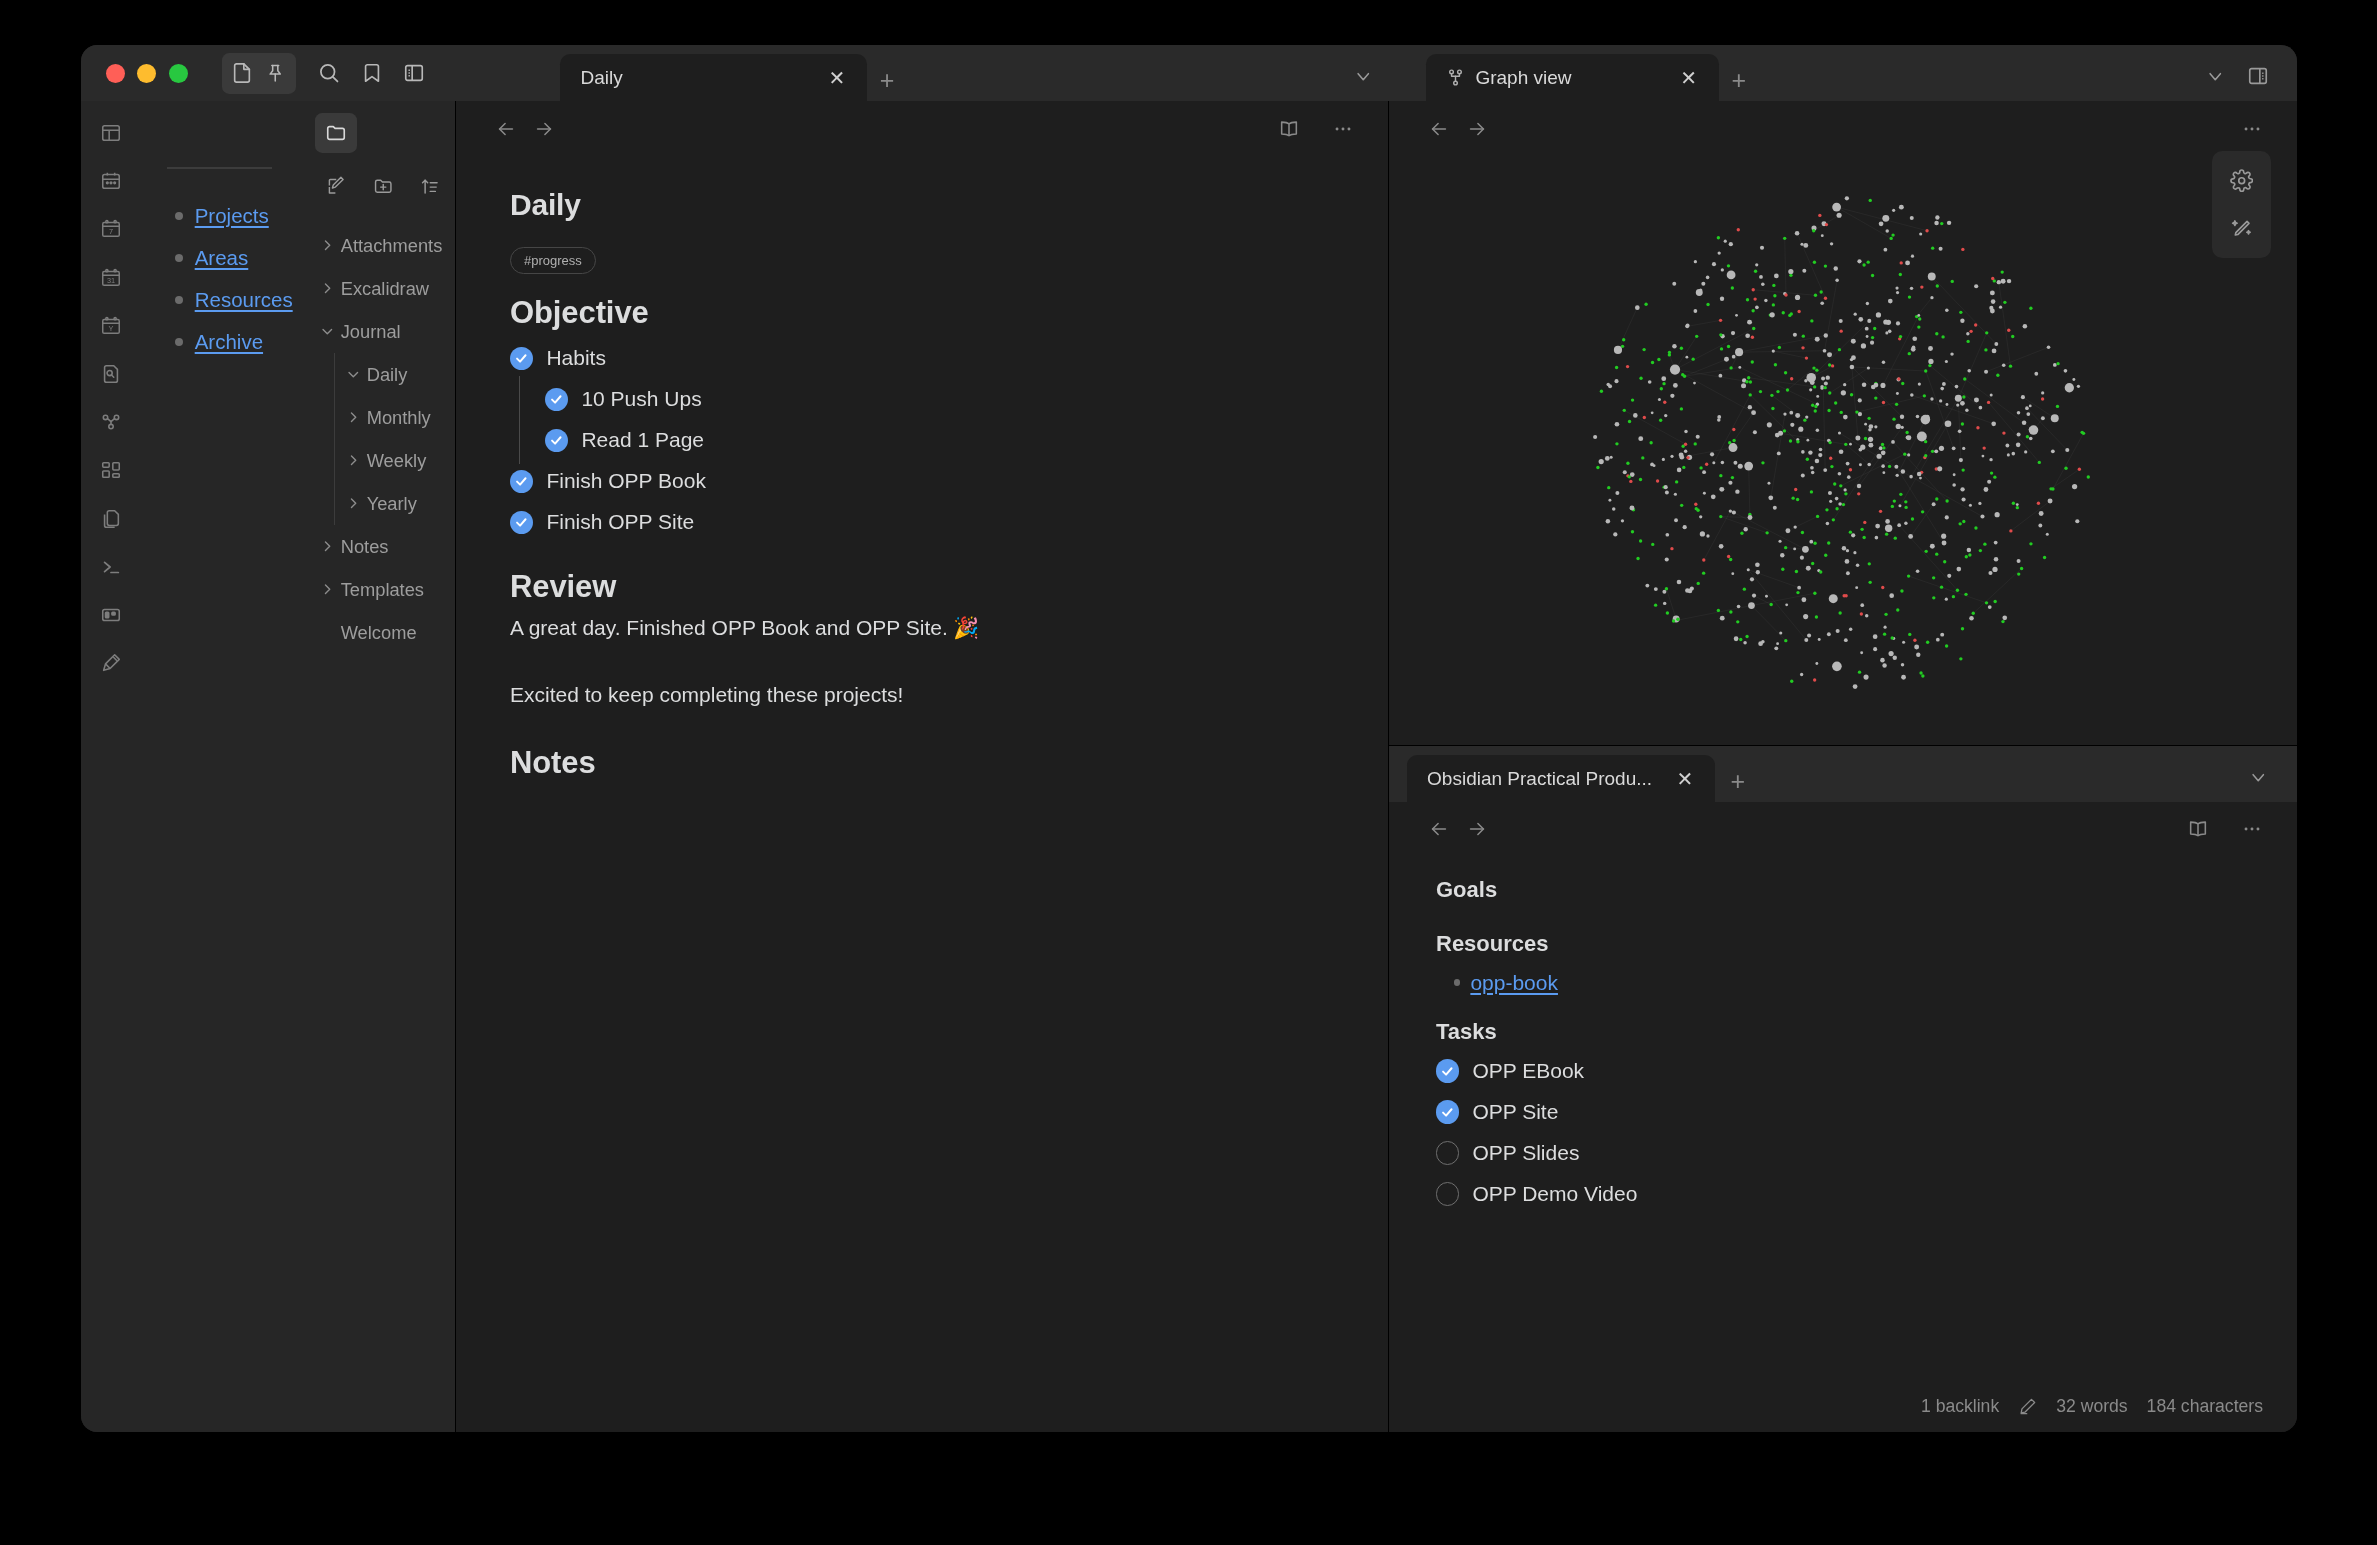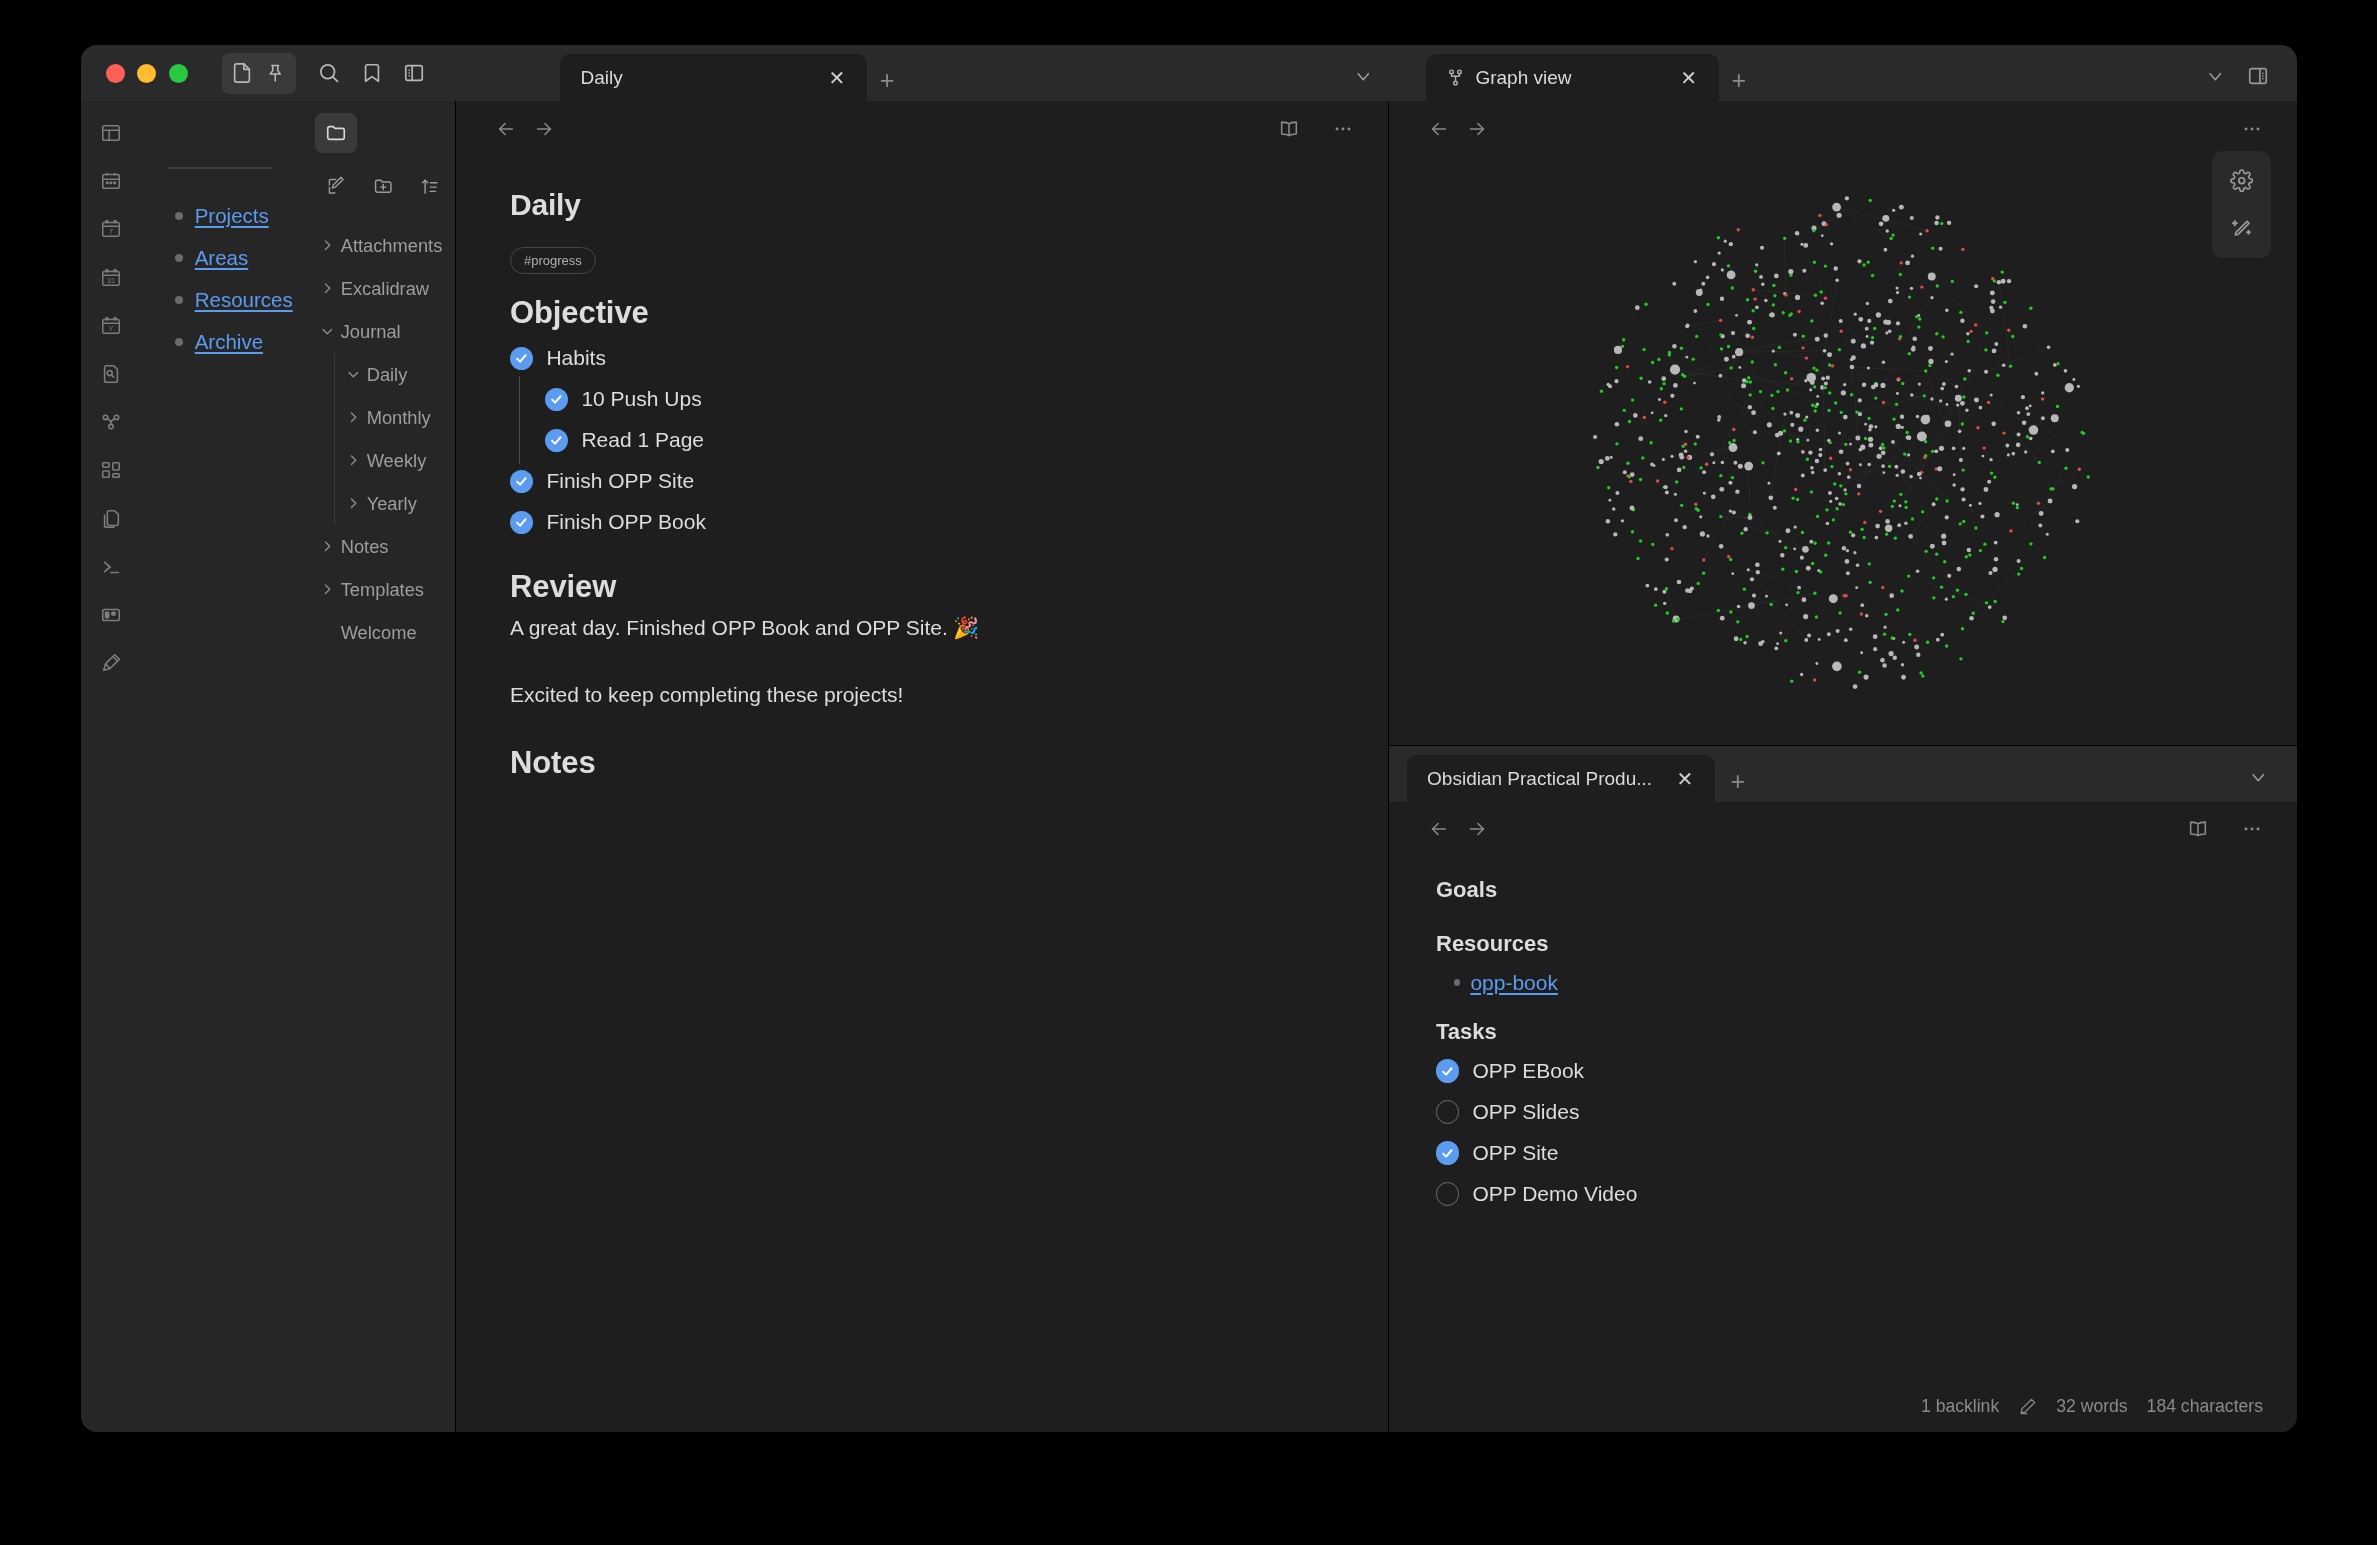--- a/index.html
+++ b/index.html
@@ -767,29 +767,29 @@
               </svg>
             </span>
           <span>Read 1 Page</span>
         </div>
         <div class="task">
           <span class="cb done">
               <svg width="14.6" height="14.6" viewBox="0 0 24 24" fill="none" stroke="#ffffff" stroke-width="3.2" stroke-linecap="round" stroke-linejoin="round">
                 <polyline points="5 12.5 10 17.5 19 7"></polyline>
               </svg>
             </span>
-          <span>Finish OPP Site</span>
+          <span>Finish OPP Book</span>
         </div>
         <div class="task">
           <span class="cb done">
               <svg width="14.6" height="14.6" viewBox="0 0 24 24" fill="none" stroke="#ffffff" stroke-width="3.2" stroke-linecap="round" stroke-linejoin="round">
                 <polyline points="5 12.5 10 17.5 19 7"></polyline>
               </svg>
             </span>
-          <span>Finish OPP Book</span>
+          <span>Finish OPP Site</span>
         </div>
 
         <div class="sec-gap"></div>
         <h2 class="sec">Review</h2>
         <div class="para">A great day. Finished OPP Book and OPP Site. 🎉</div>
         <div class="gap"></div>
         <div class="para">Excited to keep completing these projects!</div>
         <div class="gap"></div>
         <h2 class="sec">Notes</h2>
       </div>
@@ -1812,33 +1812,33 @@
           <h2 class="bsec">Tasks</h2>
           <div class="task">
             <span class="cb done">
                 <svg width="14.6" height="14.6" viewBox="0 0 24 24" fill="none" stroke="#ffffff" stroke-width="3.2" stroke-linecap="round" stroke-linejoin="round">
                   <polyline points="5 12.5 10 17.5 19 7"></polyline>
                 </svg>
               </span>
             <span>OPP EBook</span>
           </div>
           <div class="task">
-            <span class="cb todo"></span>
-            <span>OPP Slides</span>
-          </div>
-          <div class="task">
             <span class="cb done">
                 <svg width="14.6" height="14.6" viewBox="0 0 24 24" fill="none" stroke="#ffffff" stroke-width="3.2" stroke-linecap="round" stroke-linejoin="round">
                   <polyline points="5 12.5 10 17.5 19 7"></polyline>
                 </svg>
               </span>
             <span>OPP Site</span>
           </div>
           <div class="task">
             <span class="cb todo"></span>
+            <span>OPP Slides</span>
+          </div>
+          <div class="task">
+            <span class="cb todo"></span>
             <span>OPP Demo Video</span>
           </div>
         </div>
 
         <div class="statusbar">
           <span>1 backlink</span>
           <span style="display:flex;align-items:center;">
             <svg width="19" height="19" viewBox="0 0 24 24" fill="none" stroke="currentColor" stroke-width="1.7" stroke-linecap="round" stroke-linejoin="round">
                 <path d="M17 3l4 4L9 19l-5 1 1-5z"></path>
                 <line x1="4" y1="21" x2="11" y2="21"></line>

